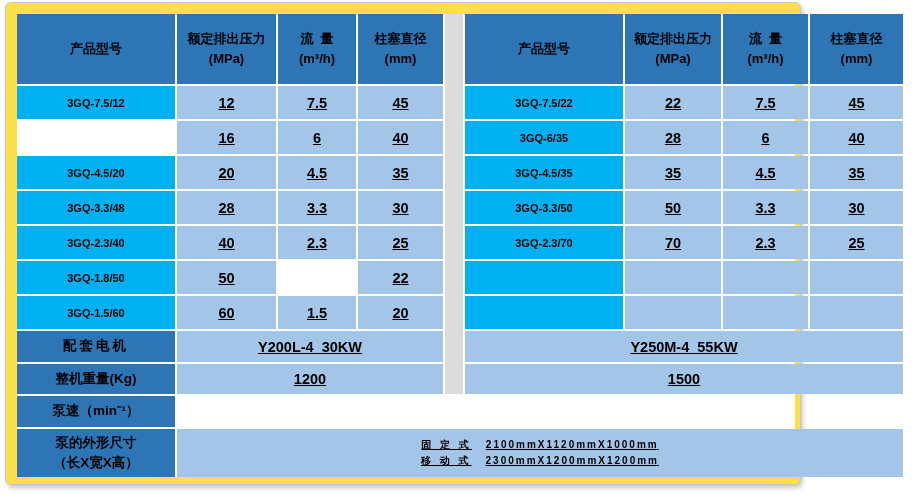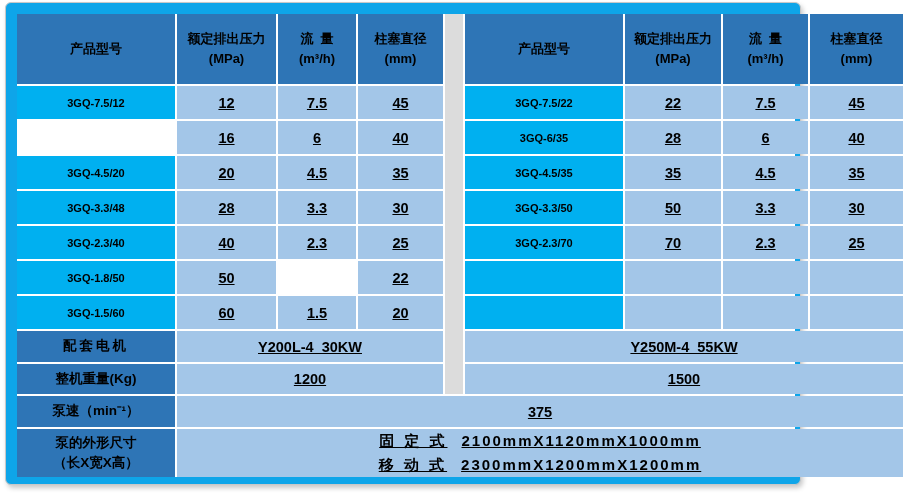--- a/index.html
+++ b/index.html
@@ -7,21 +7,21 @@
     margin: 0;
     background: #ffffff;
     font-family: "Liberation Sans", sans-serif;
     font-weight: bold;
     color: var(--text_black, #000000);
   }
   .page { position: relative; width: 921px; height: 504px; background: #fff; overflow: hidden; }
   .panel {
     position: absolute; left: 5px; top: 2px;
     width: 796px; height: 483px;
-    background: #0ea5e9;
+    background: #fde047;
     border: 1px solid var(--frame_gray, #c8c8c8);
     border-radius: 6px;
     box-shadow: 2px 3px 5px rgba(0,0,0,.22);
     padding: 11px 5px 5px 11px;
   }
   .grid {
     display: grid;
     grid-template-columns: 158px 99px 78px 85px 18px 158px 96px 85px 93px;
     grid-template-rows: 70px repeat(7, 33px) 31px 30px 31px 48px;
     gap: 2px;
@@ -31,21 +31,21 @@
     display: flex; align-items: center; justify-content: center;
     text-align: center; overflow: hidden;
   }
   .hdr { background: var(--header_blue, #2E75B6); flex-direction: column; font-size: 13px; line-height: 1.55; }
   .lbl { background: var(--header_blue, #2E75B6); font-size: 13.5px; flex-direction: column; line-height: 1.5; }
   .model { background: var(--model_cyan, #00B0F0); font-size: 11px; }
   .val { background: var(--cell_blue, #A3C6E8); font-size: 14.5px; text-decoration: underline; }
   .gapcol { background: var(--gap_gray, #DCDCDC); grid-column: 5; grid-row: 1 / span 10; }
   .pre { white-space: pre; }
   .sp3 { letter-spacing: 3px; text-align: center; }
-  .dims { flex-direction: column; line-height: 1.6; font-size: 15px; }
+  .dims { flex-direction: column; line-height: 1.6; font-size: 10px; }
   .dims-line { display: flex; gap: 14px; align-items: baseline; }
   .dims-line .dl { letter-spacing: 3px; }
   .dims-line .dv { letter-spacing: 2px; }
   
   .gc1{grid-column:1}.gc2{grid-column:2}.gc3{grid-column:3}.gc4{grid-column:4}
   .gc6{grid-column:6}.gc7{grid-column:7}.gc8{grid-column:8}.gc9{grid-column:9}
   .sL{grid-column:2 / span 3}   
   .sR{grid-column:6 / span 4}   
   .sAll{grid-column:2 / span 8} 
   
@@ -157,21 +157,20 @@
 
       <div class="cell lbl sp3 gc1 gr9">配套电机</div>
       <div class="cell val pre sL gr9">Y200L-4  30KW</div>
       <div class="cell val pre sR gr9">Y250M-4  55KW</div>
 
       <div class="cell lbl gc1 gr10">整机重量(Kg)</div>
       <div class="cell val sL gr10">1200</div>
       <div class="cell val sR gr10">1500</div>
 
       <div class="cell lbl gc1 gr11">泵速（min⁻¹）</div>
-      <div class="cell val sAll gr11">375</div>
 
       <div class="cell lbl gc1 gr12">
         <span>泵的外形尺寸</span>
         <span>（长X宽X高）</span>
       </div>
       <div class="cell val dims sAll gr12">
         <div class="dims-line">
           <span class="dl pre">固 定 式</span>
           <span class="dv">2100mmX1120mmX1000mm</span>
         </div>

